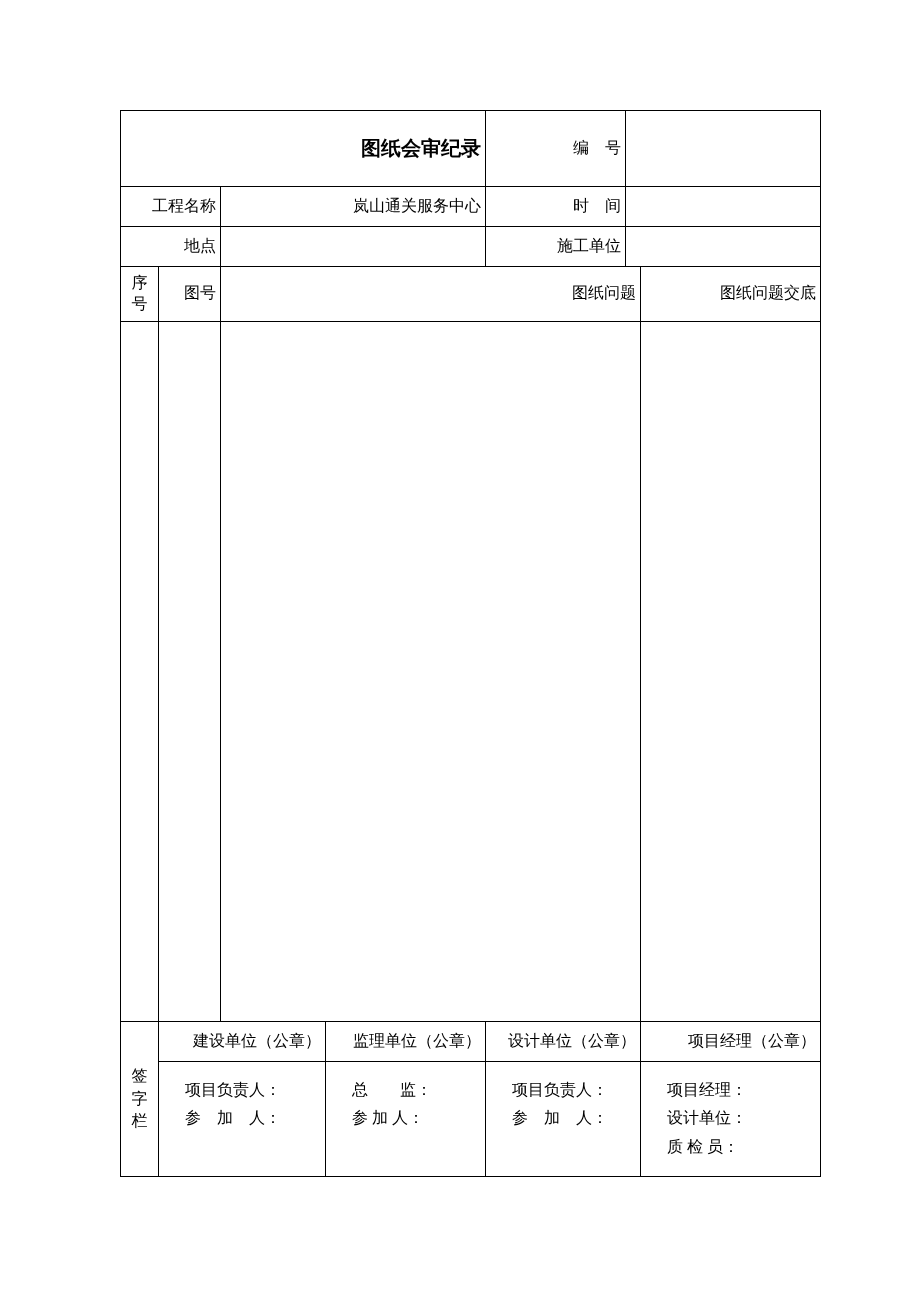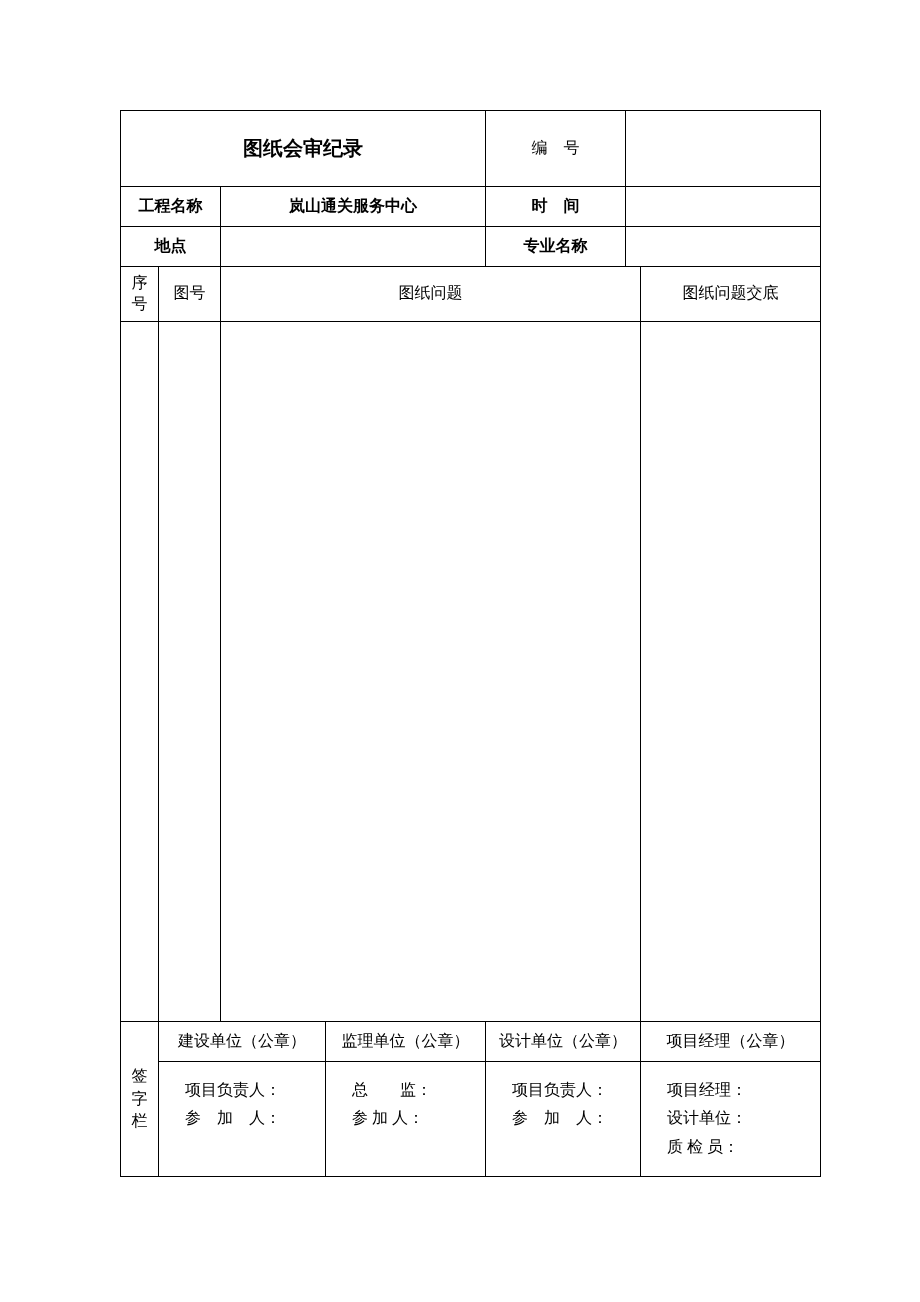--- a/index.html
+++ b/index.html
@@ -15,32 +15,31 @@
       padding: 110px 120px;
       width: 920px;
     }
     table {
       border-collapse: collapse;
       width: 100%;
       table-layout: fixed;
     }
     td {
       border: 1px solid #000;
-      text-align: center;
+      text-align: right;
       vertical-align: middle;
       padding: 6px 4px;
     }
     .title-cell {
       font-weight: bold;
       font-size: 20px;
       height: 76px;
     }
     .label-cell {
       height: 40px;
-      font-weight: bold;
     }
     .header-row td {
       height: 44px;
     }
     .vertical-text {
       text-align: center;
       line-height: 1.3;
     }
     .content-row td {
       height: 700px;
@@ -87,21 +86,21 @@
   <tr class="label-cell">
     <td colspan="2">工程名称</td>
     <td colspan="3">岚山通关服务中心</td>
     <td colspan="2">时　间</td>
     <td colspan="2"></td>
   </tr>
 
   <tr class="label-cell">
     <td colspan="2">地点</td>
     <td colspan="3"></td>
-    <td colspan="2">专业名称</td>
+    <td colspan="2">施工单位</td>
     <td colspan="2"></td>
   </tr>
 
   <tr class="header-row">
     <td class="vertical-text"><span>序号</span></td>
     <td>图号</td>
     <td colspan="6">图纸问题</td>
     <td>图纸问题交底</td>
   </tr>
 

